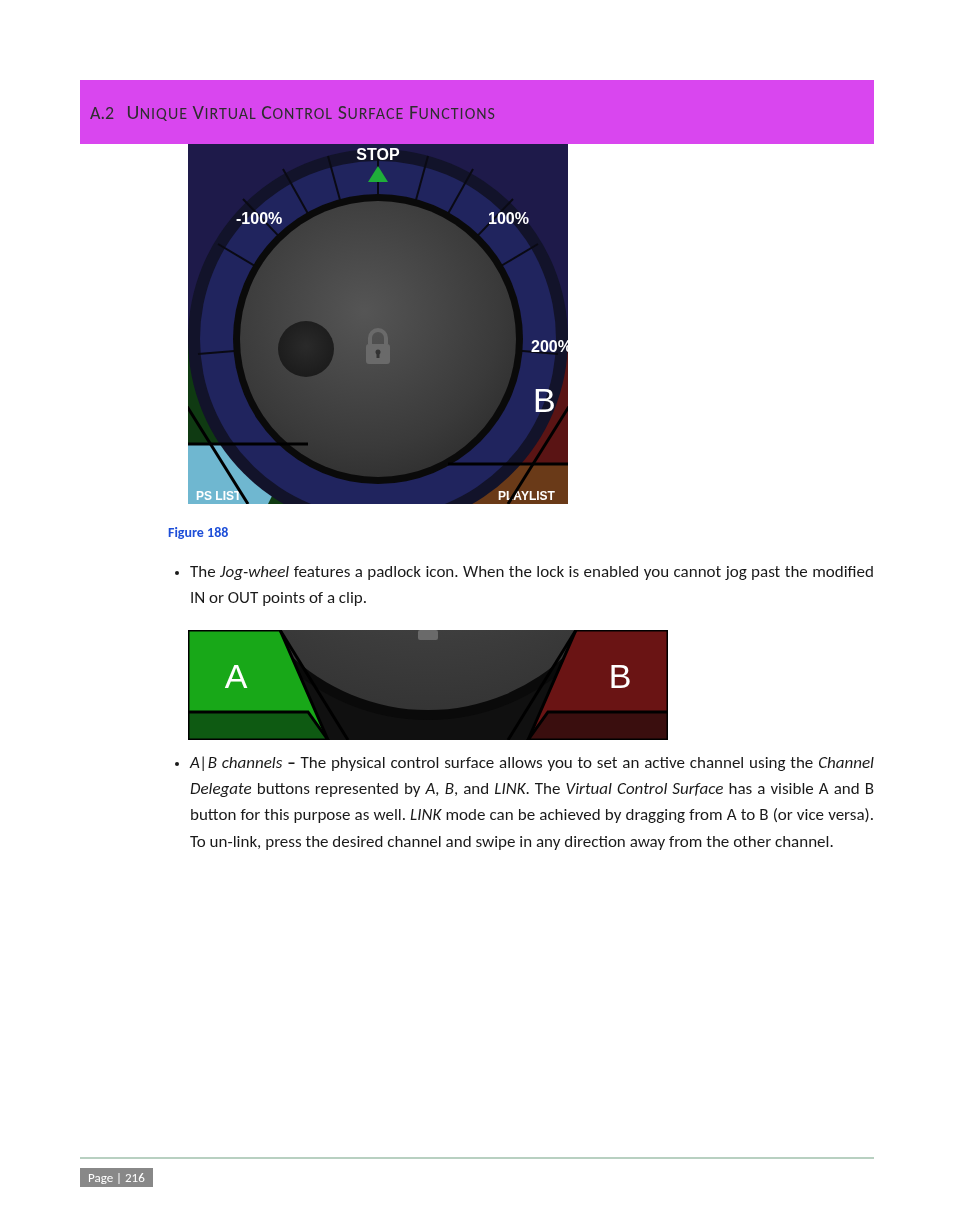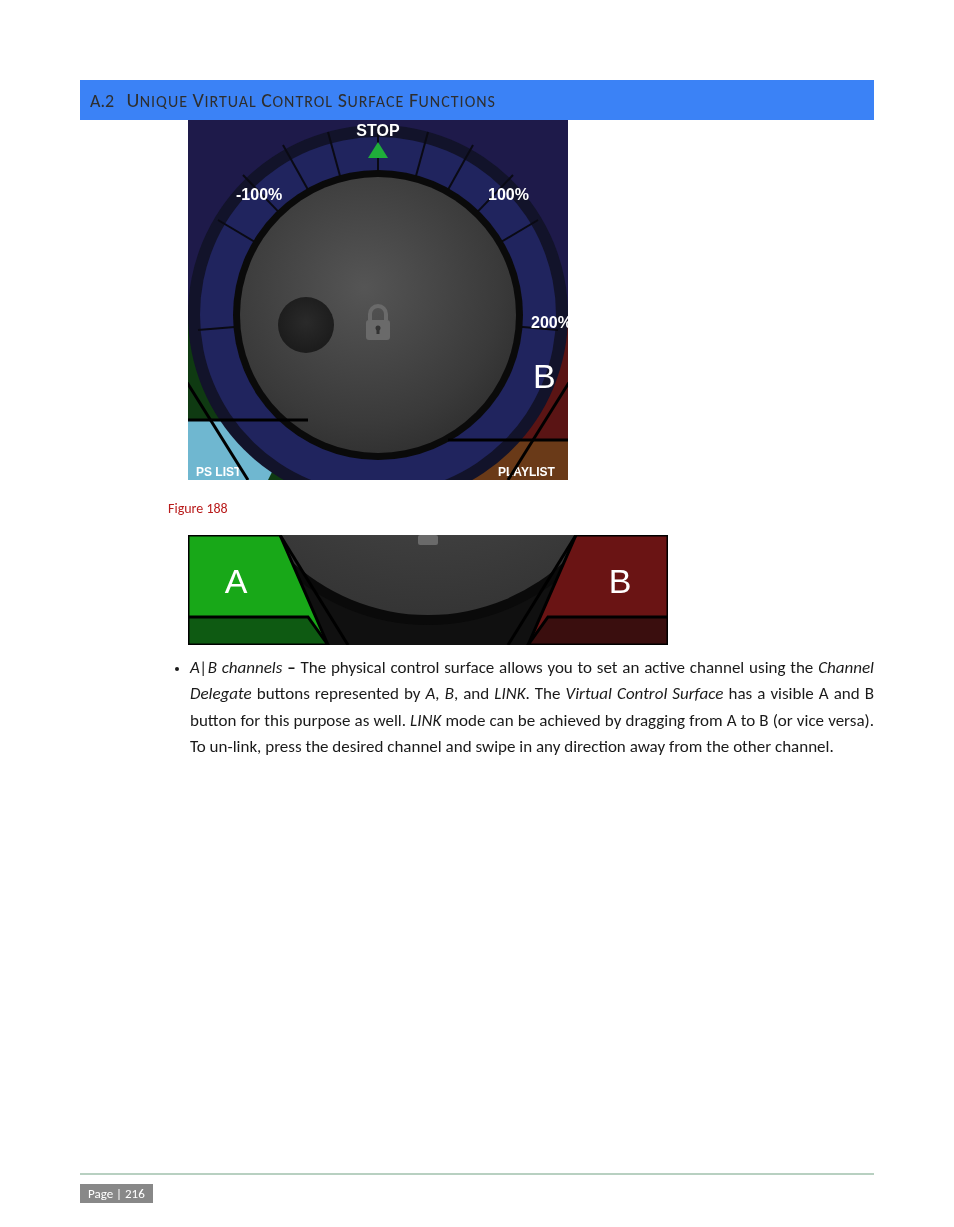--- a/index.html
+++ b/index.html
@@ -1,26 +1,26 @@
 <!DOCTYPE html>
 <html><head>
 <meta charset="utf-8">
 <style>
   html,body{margin:0;padding:0;background:#fff;font-family:Calibri,Arial,sans-serif;color:#1a1a1a}
   .page{width:954px;min-height:1227px;box-sizing:border-box;padding:80px 80px 40px 80px;position:relative}
-  .section-head{background:#3b82f6;padding:8px 10px;font-size:18px;color:#2e2e2e}
+  .section-head{background:#d946ef;padding:20px 10px;font-size:18px;color:#2e2e2e}
   .section-head .num{font-weight:400}
   .section-head .title{font-variant:small-caps;letter-spacing:.5px}
   .intro{margin:28px 0 18px 0;font-size:17px;line-height:1.45}
   .fig{margin-left:108px}
-  .figcap{color:#b91c1c;font-weight:400;font-size:14px;margin:16px 0 18px 0;margin-left:88px}
+  .figcap{color:#1d4ed8;font-weight:700;font-size:14px;margin:16px 0 18px 0;margin-left:88px}
   ul.body{margin:0 0 18px 0;padding-left:110px}
   ul.body>li{font-size:17px;line-height:1.55;text-align:justify;margin:6px 0 10px 0}
   ul.body>li::marker{font-size:14px}
-  .pagefoot{position:absolute;left:80px;right:80px;bottom:24px}
+  .pagefoot{position:absolute;left:80px;right:80px;bottom:40px}
   .pagefoot .rule{height:2px;background:#b8d0c1;margin-bottom:8px}
   .pagefoot .tag{display:inline-block;background:#888;color:#fff;font-size:13px;padding:2px 8px}
   
   .svgtxt{font-family:Arial,sans-serif}
 </style>
 </head>
 <body>
 <div class="page">
 
 <div class="section-head">
@@ -99,20 +99,25 @@
 
       <line x1="-40" y1="200" x2="60" y2="360" stroke="#000" stroke-width="3"></line>
       <line x1="420" y1="200" x2="320" y2="360" stroke="#000" stroke-width="3"></line>
       <line x1="-40" y1="300" x2="120" y2="300" stroke="#000" stroke-width="3"></line>
       <line x1="260" y1="320" x2="420" y2="320" stroke="#000" stroke-width="3"></line>
     </g>
   </svg>
 </div>
 <div class="figcap">Figure 188</div>
 
+<ul class="body">
+  <li>
+    <span>The </span><em>Jog-wheel</em><span> features a padlock icon. When the lock is enabled you cannot jog past the modified IN or OUT points of a clip.</span>
+  </li>
+</ul>
 
 <div class="fig">
   <svg width="480" height="110" viewBox="0 0 480 110">
     <defs>
       <clipPath id="clip2">
             <rect x="0" y="0" width="480" height="110"></rect>
           </clipPath>
       <radialGradient id="wheelGrad2" cx="50%" cy="30%" r="80%">
         <stop offset="0%" stop-color="#555"></stop>
             <stop offset="100%" stop-color="#303030"></stop>

